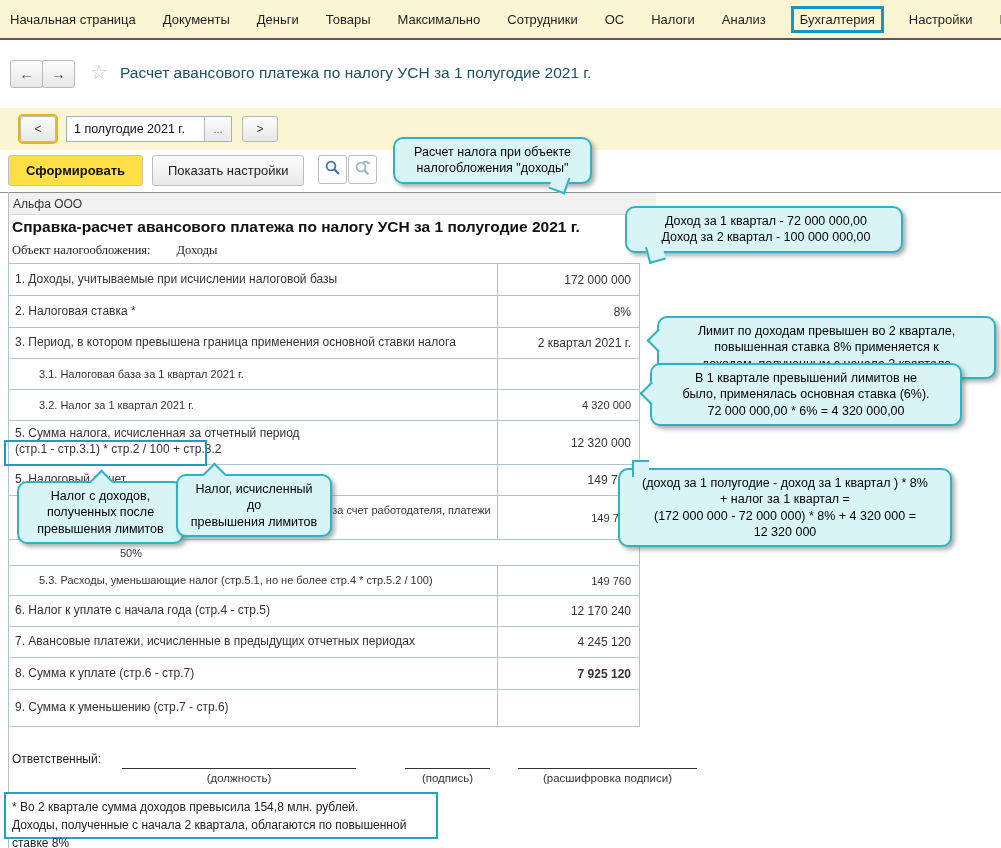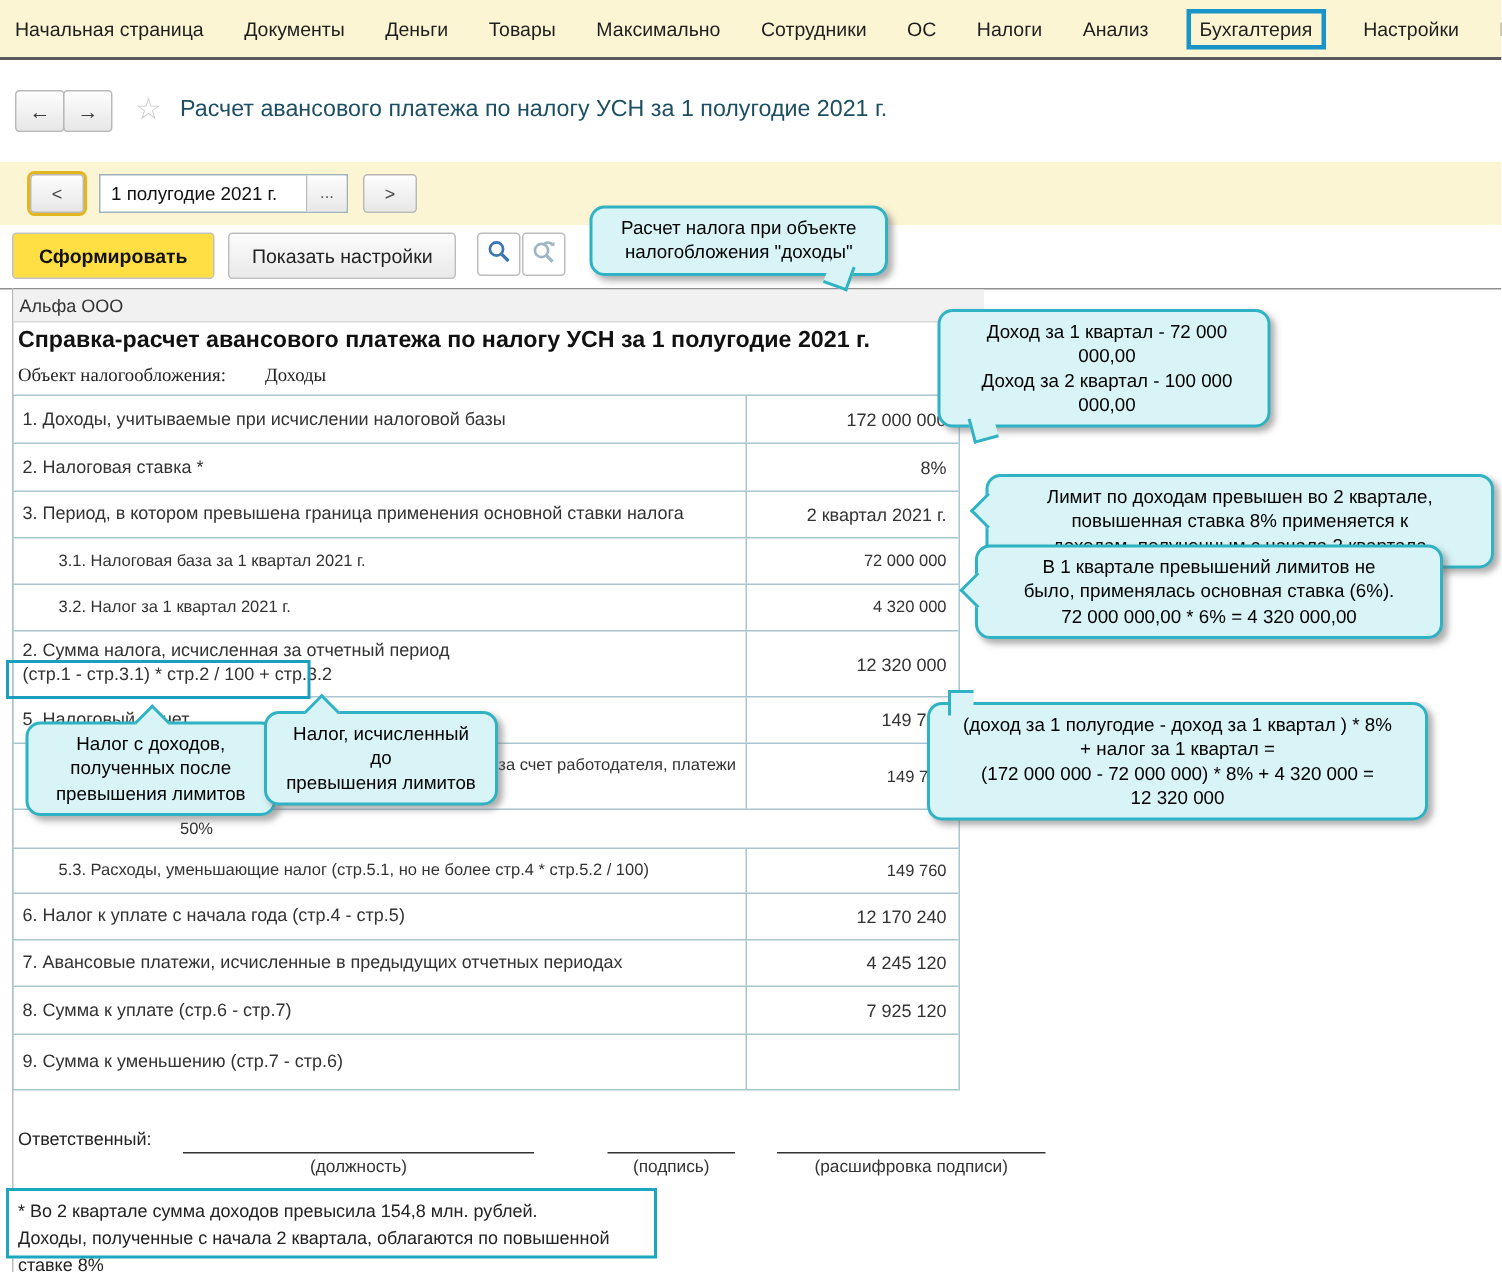--- a/index.html
+++ b/index.html
@@ -50,21 +50,21 @@
   
   .rtable{position:absolute;left:8px;top:263px;width:632px;border:1px solid #a9c6ce;border-bottom:none;box-sizing:border-box;}
   .trow{display:flex;border-bottom:1px solid #a9c6ce;box-sizing:border-box;}
   .tl{width:489px;padding:2px 6px;display:flex;align-items:center;font-size:12px;color:#333;
       border-right:1px solid #a9c6ce;box-sizing:border-box;line-height:1.3;}
   .tv{width:141px;padding:2px 8px;display:flex;align-items:center;justify-content:flex-end;
       font-size:12px;color:#333;box-sizing:border-box;}
   .ind .tl{padding-left:30px;font-size:11px;}
   .ind .tv{font-size:11px;}
   .tl-block{display:block;padding-top:5px;}
-  .tv.bold{font-weight:normal;}
+  .tv.bold{font-weight:bold;}
   
   .resp{position:absolute;left:12px;top:752px;font-size:12px;color:#222;}
   .sigline{position:absolute;top:768px;height:0;border-bottom:1px solid #333;}
   .sigcap{position:absolute;top:772px;font-size:11.5px;color:#333;text-align:center;}
   
   .footnote{position:absolute;left:4px;top:792px;width:434px;height:47px;border:2px solid #1ba7c0;
       box-sizing:border-box;font-size:12px;color:#222;padding:4px 6px;white-space:pre-line;line-height:1.5;background:#fff;}
   
   .hlbox{position:absolute;border:2px solid #1b9fc0;background:transparent;z-index:4;}
   
@@ -149,29 +149,28 @@
   <div class="trow" style="height:32px">
     <div class="tl">2. Налоговая ставка *</div>
     <div class="tv">8%</div>
   </div>
   <div class="trow" style="height:31px">
     <div class="tl">3. Период, в котором превышена граница применения основной ставки налога</div>
     <div class="tv">2 квартал 2021 г.</div>
   </div>
   <div class="trow ind" style="height:31px">
     <div class="tl">3.1. Налоговая база за 1 квартал 2021 г.</div>
-    <div class="tv">72 000 000</div>
   </div>
   <div class="trow ind" style="height:31px">
     <div class="tl">3.2. Налог за 1 квартал 2021 г.</div>
     <div class="tv">4 320 000</div>
   </div>
   <div class="trow" style="height:44px">
     <div class="tl tl-block">
-      <div>2. Сумма налога, исчисленная за отчетный период</div>
+      <div>5. Сумма налога, исчисленная за отчетный период</div>
       <div>(стр.1 - стр.3.1) * стр.2 / 100 + стр.3.2</div>
     </div>
     <div class="tv">12 320 000</div>
   </div>
   <div class="trow" style="height:31px">
     <div class="tl">5. Налоговый вычет</div>
     <div class="tv">149 760</div>
   </div>
   <div class="trow ind" style="height:44px">
     <div class="tl">5.1. Страховые взносы, выплаты по больничным листам за счет работодателя, платежи по договорам добровольного личного страхования</div>
@@ -214,21 +213,21 @@
 
 <div class="footnote">* Во 2 квартале сумма доходов превысила 154,8 млн. рублей.
 Доходы, полученные с начала 2 квартала, облагаются по повышенной ставке 8%</div>
 
 <div class="callout center" style="left:393px;top:137px;width:199px;">
   <div class="tail" style="right:22px;bottom:-10px;transform:rotate(-70deg);"></div>
   <span>Расчет налога при объекте
 налогобложения "доходы"</span>
 </div>
 
-<div class="callout" style="left:625px;top:206px;width:222px;padding-left:14px;">
+<div class="callout" style="left:625px;top:206px;width:278px;padding-left:14px;">
   <div class="tail" style="left:20px;bottom:-11px;transform:rotate(-15deg);"></div>
   <span>Доход за 1 квартал - 72 000 000,00
 Доход за 2 квартал - 100 000 000,00</span>
 </div>
 
 <div class="callout center" style="left:657px;top:304px;width:339px;margin-top:12px;">
   <div class="tail" style="left:-9px;top:14px;transform:rotate(45deg);"></div>
   <span>Лимит по доходам превышен во 2 квартале,
 повышенная ставка 8% применяется к
 доходам, полученным с начала 2 квартала</span>

